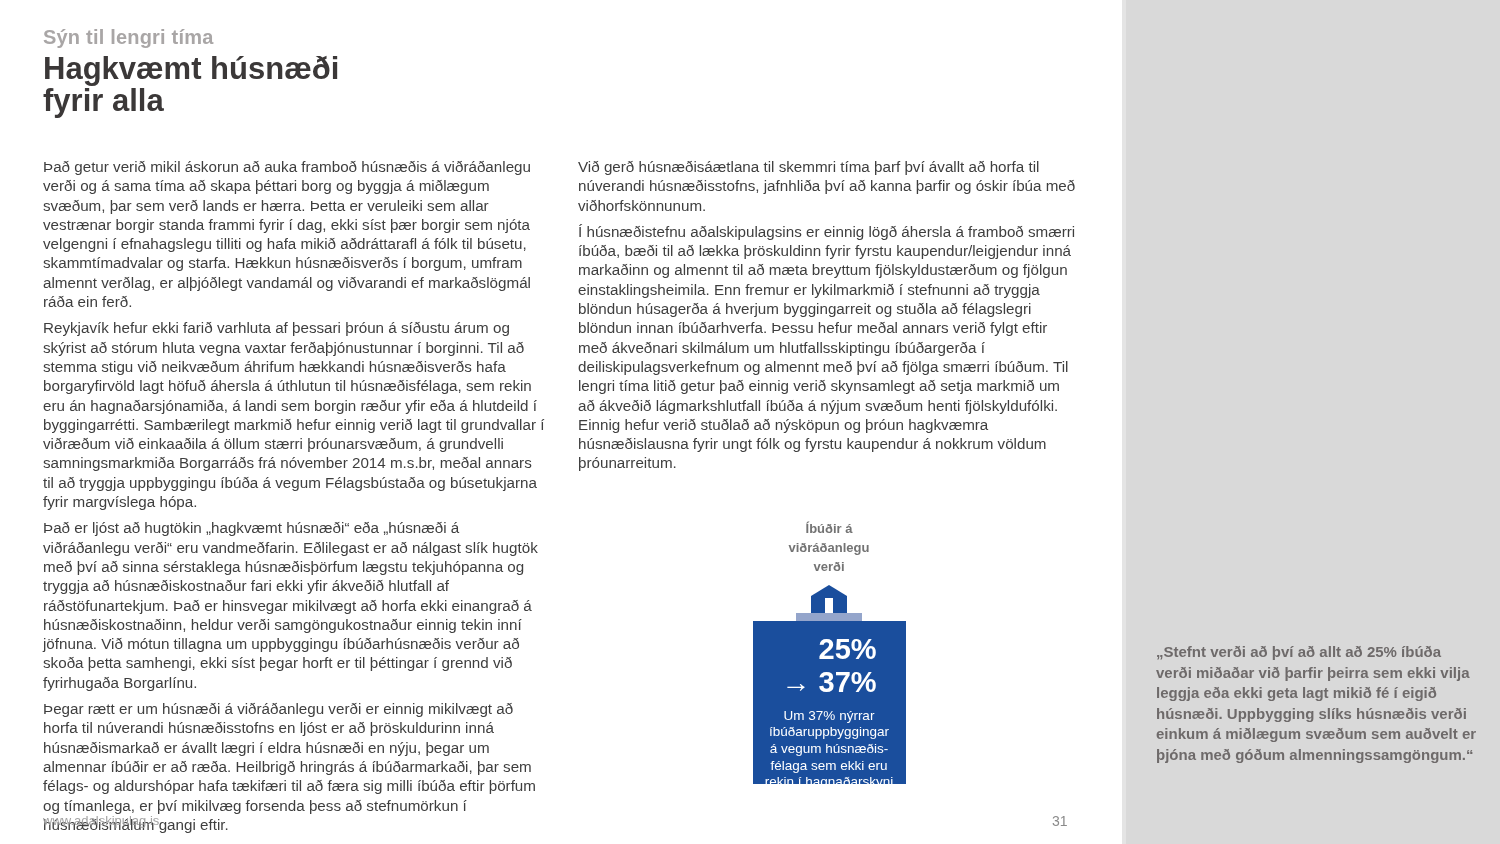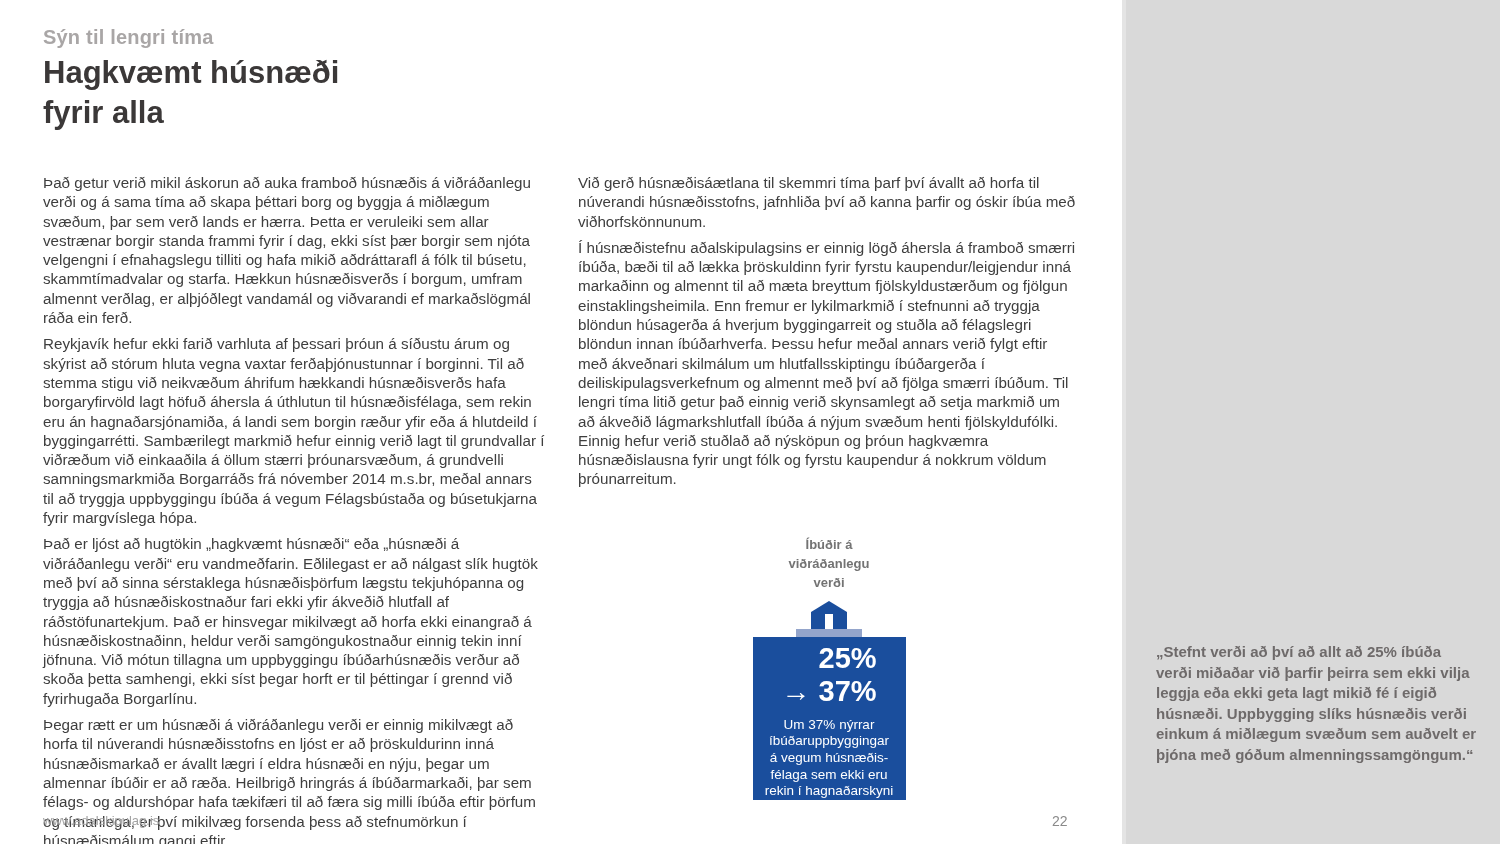--- a/index.html
+++ b/index.html
@@ -22,21 +22,21 @@
   }
   .eyebrow {
     font-size: 20px;
     font-weight: bold;
     color: #a9a6a6;
     letter-spacing: 0.2px;
   }
   .page-title {
     margin-top: 4px;
     font-size: 31px;
-    line-height: 40px;
+    line-height: 32px;
     font-weight: bold;
     color: #3b3838;
     white-space: pre-line;
   }
 
   .columns {
     display: flex;
     gap: 33px;
     margin-top: 40px;
     width: 1037px;
@@ -71,21 +71,21 @@
     width: 66px; height: 8px;
     background: #94a5cb;
     margin: 0 auto;
   }
   .ig-box {
     width: 153px;
     height: 163px;
     margin: 0 auto;
     background: #1a4e9d;
     color: #ffffff;
-    padding-top: 5px;
+    padding-top: 12px;
   }
   .ig-stats {
     display: inline-block;
     text-align: right;
     font-weight: bold;
     font-size: 29px;
     line-height: 33px;
   }
   .ig-caption {
     font-size: 13.5px;
@@ -189,21 +189,21 @@
 félaga sem ekki eru
 rekin í hagnaðarskyni</div>
           </div>
         </figure>
       </div>
 
     </div>
 
     <a class="footer-site">www.adalskipulag.is</a>
 
-    <div class="page-number">22</div>
+    <div class="page-number">31</div>
 
   </div>
 
   <aside class="sidebar">
     <div class="sidebar-quote">„Stefnt verði að því að allt að 25% íbúða verði miðaðar við þarfir þeirra sem ekki vilja leggja eða ekki geta lagt mikið fé í eigið húsnæði. Uppbygging slíks húsnæðis verði einkum á miðlægum svæðum sem auðvelt er þjóna með góðum almenningssamgöngum.“</div>
   </aside>
 
 </div>
 
 </body></html>

